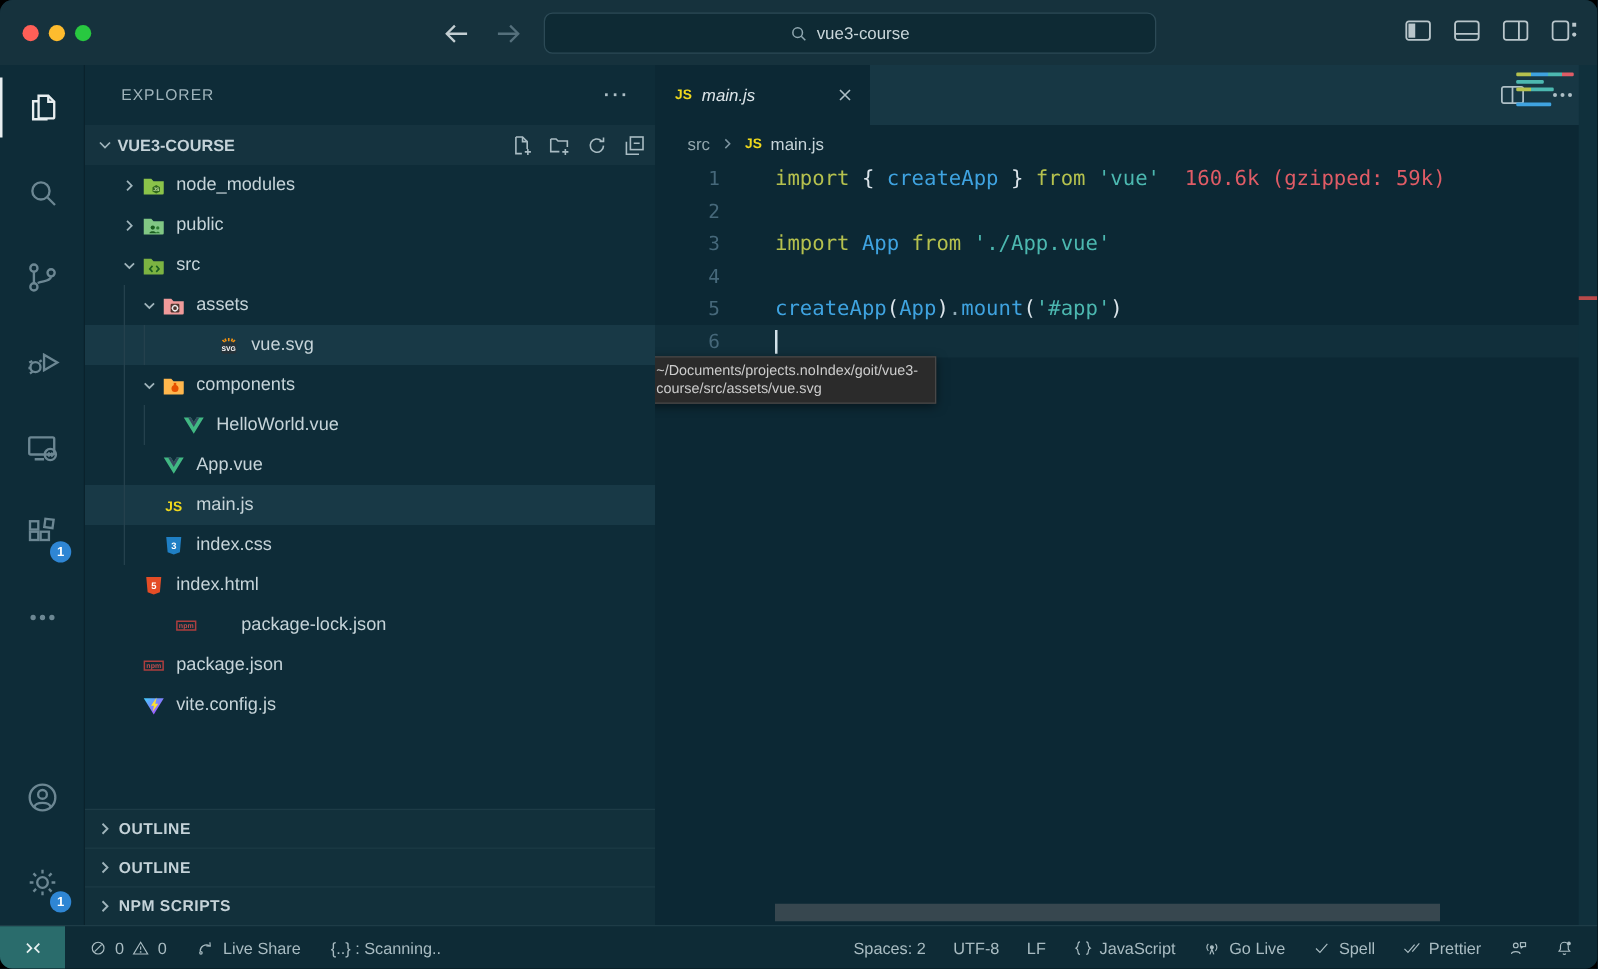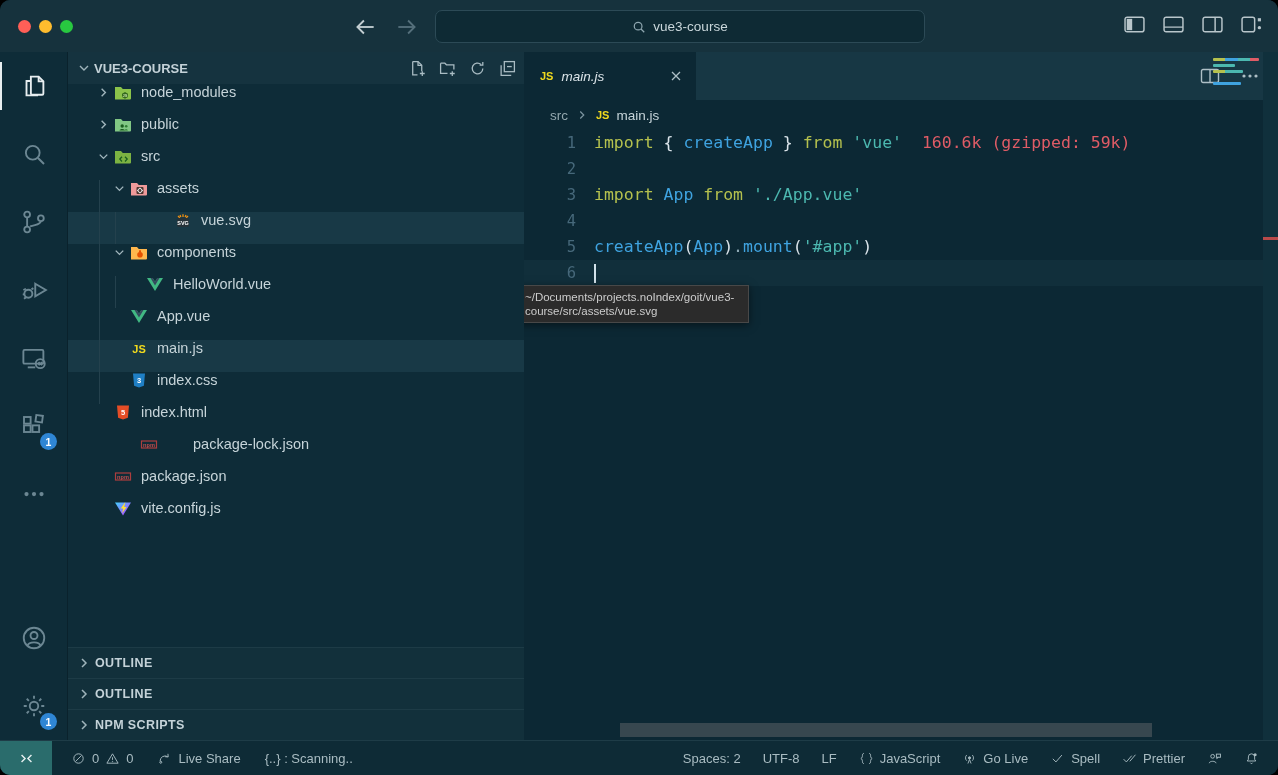--- a/index.html
+++ b/index.html
@@ -44,21 +44,21 @@
                color:#9fb4bb; font-size:12.5px; letter-spacing:.8px; }
   .sb-header .more { color:#aebfc6; letter-spacing:2px; font-size:15px; font-weight:bold; }
   .section-header { height:32px; background:var(--header_row_bg,#15333f); display:flex; align-items:center;
                     padding:0 8px 0 8px; font-weight:bold; font-size:13px; color:#c4d2d8; }
   .section-header .chev-svg { width:16px; height:16px; margin-right:2px; color:#9fb4bb; }
   .section-header .acts { margin-left:auto; display:flex; gap:13px; }
   .section-header .acts span { width:17px; height:17px; color:#a9bcc3; }
   .section-header .acts svg { width:17px; height:17px; }
 
   .tree { position:relative; }
-  .tree-row { position:relative; height:32px; display:flex; font-size:14.5px; color:#c6d4d9; cursor:default; }
+  .tree-row { position:relative; height:32px; display:flex; align-items:center; font-size:14.5px; color:#c6d4d9; cursor:default; }
   .tree-row.selected { background:var(--row_selected_bg,#183946); }
   .tree-row .guide { position:absolute; top:0; bottom:0; width:1px; background:#24414d; }
   .chev { width:22px; height:16px; display:inline-flex; align-items:center; justify-content:center; color:#9fb4bb; flex:0 0 22px; }
   .chev svg { width:15px; height:15px; }
   .chev.open svg { transform:rotate(90deg); }
   .file-ico { width:18px; height:17px; margin-right:9px; flex:0 0 18px; display:inline-flex; align-items:center; justify-content:center; }
   .file-ico svg { width:18px; height:17px; }
 
   .bottom-sections { position:absolute; bottom:0; left:0; right:0; }
   .b-section { height:31px; border-top:1px solid #1d3b46; background:#12303b; display:flex; align-items:center;
@@ -79,21 +79,21 @@
   .mini-js { color:#f0d91d; font-weight:bold; font-size:11px; letter-spacing:0; }
 
   .breadcrumb { height:30px; display:flex; align-items:center; gap:7px; padding-left:26px; font-size:13.5px; color:#93a7ae; }
   .breadcrumb .bc-chev { width:14px; height:14px; color:#7d95a0; }
   .breadcrumb .bc-chev svg { width:14px; height:14px; }
 
   .code { position:relative; font-family:"DejaVu Sans Mono", monospace; font-size:16.5px; }
   .code-line { display:flex; height:26px; line-height:26px; white-space:pre; }
   .code-line.current { background:var(--line_highlight,#112f3b); }
   .gutter { width:70px; padding-right:18px; text-align:right; color:#46687a; font-size:15.5px; flex:0 0 70px; }
-  .ctext { }
+  .ctext { margin-left:26px; }
   .tok-kw { color:var(--tok_keyword,#b5c14e); }
   .tok-fn { color:var(--tok_function,#3fa3e0); }
   .tok-str { color:var(--tok_string,#4cb8b0); }
   .tok-br { color:var(--tok_bracket,#dbe4ea); }
   .tok-pl { color:var(--tok_plain,#90aab6); }
   .tok-cost { color:var(--tok_import_cost,#e05c66); }
   .cursor { display:inline-block; width:2px; height:19px; background:#d2e2ea; vertical-align:middle; }
 
   .minimap { position:absolute; top:0; right:15px; width:54px; bottom:0; }
   .mm-line { height:3px; margin:3px 4px 0 4px; border-radius:1px; }
@@ -267,20 +267,24 @@
                 <circle cx="12" cy="12" r="3.4"></circle>
                 <path d="M12 3.8v2.4M12 17.8v2.4M3.8 12h2.4M17.8 12h2.4M6.2 6.2l1.7 1.7M16.1 16.1l1.7 1.7M6.2 17.8l1.7-1.7M16.1 7.9l1.7-1.7"></path>
               </svg>
             </span>
             <span class="ab-badge">1</span>
           </div>
         </div>
     </div>
 
     <div class="sidebar">
+      <div class="sb-header">
+        <span>EXPLORER</span>
+        <span class="more">···</span>
+      </div>
       <div class="section-header">
         <span class="chev-svg">
           <svg viewBox="0 0 16 16" fill="none" stroke="currentColor" stroke-width="1.4">
               <path d="M4 6l4 4 4-4"></path>
             </svg>
         </span>
         <span>VUE3-COURSE</span>
         <span class="acts">
           <span>
             <svg viewBox="0 0 16 16" fill="none" stroke="currentColor" stroke-width="1.2">

